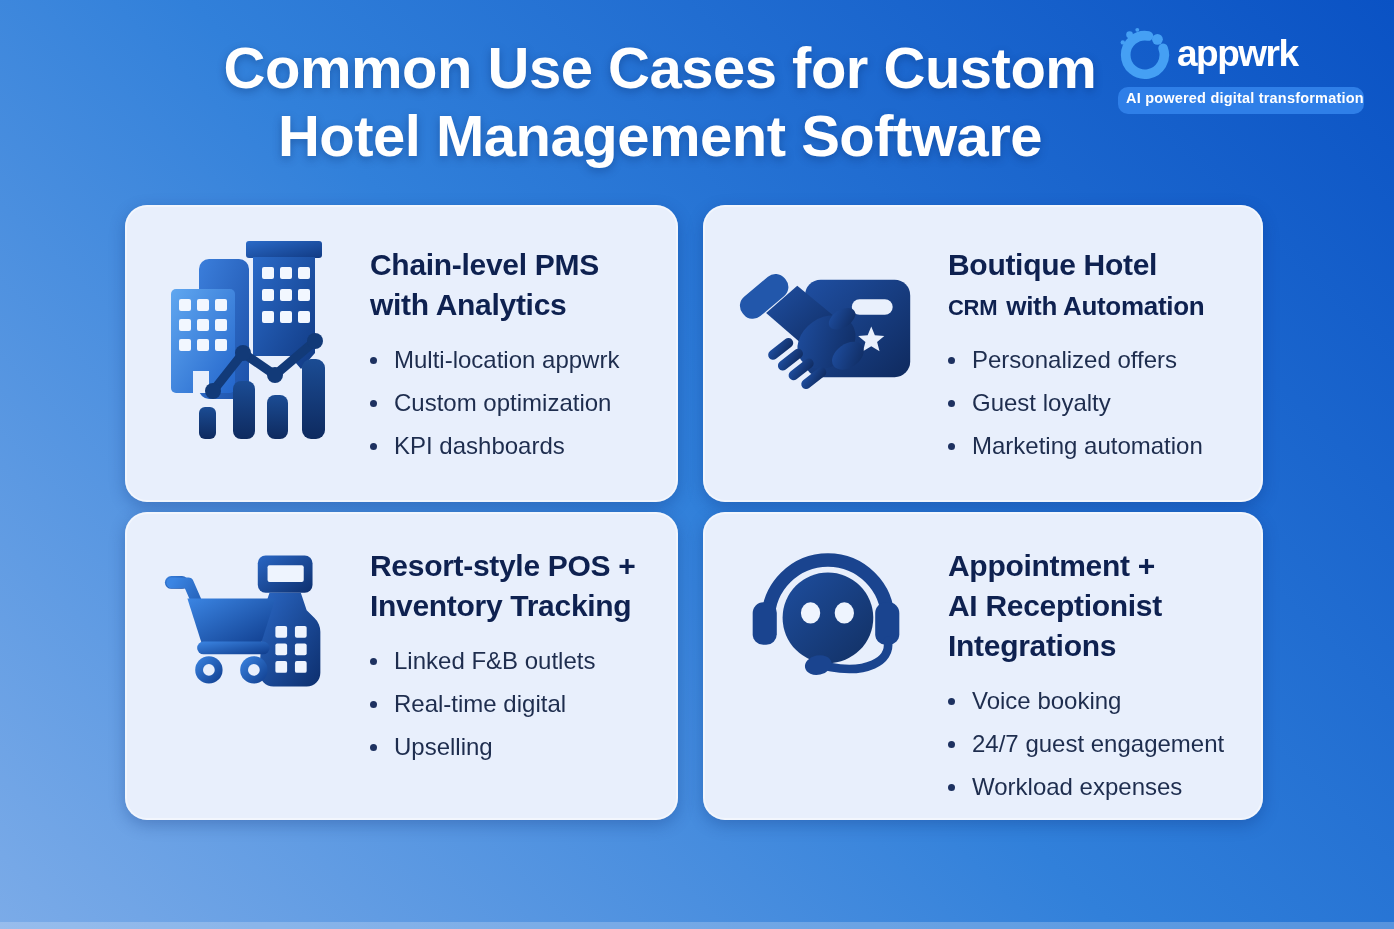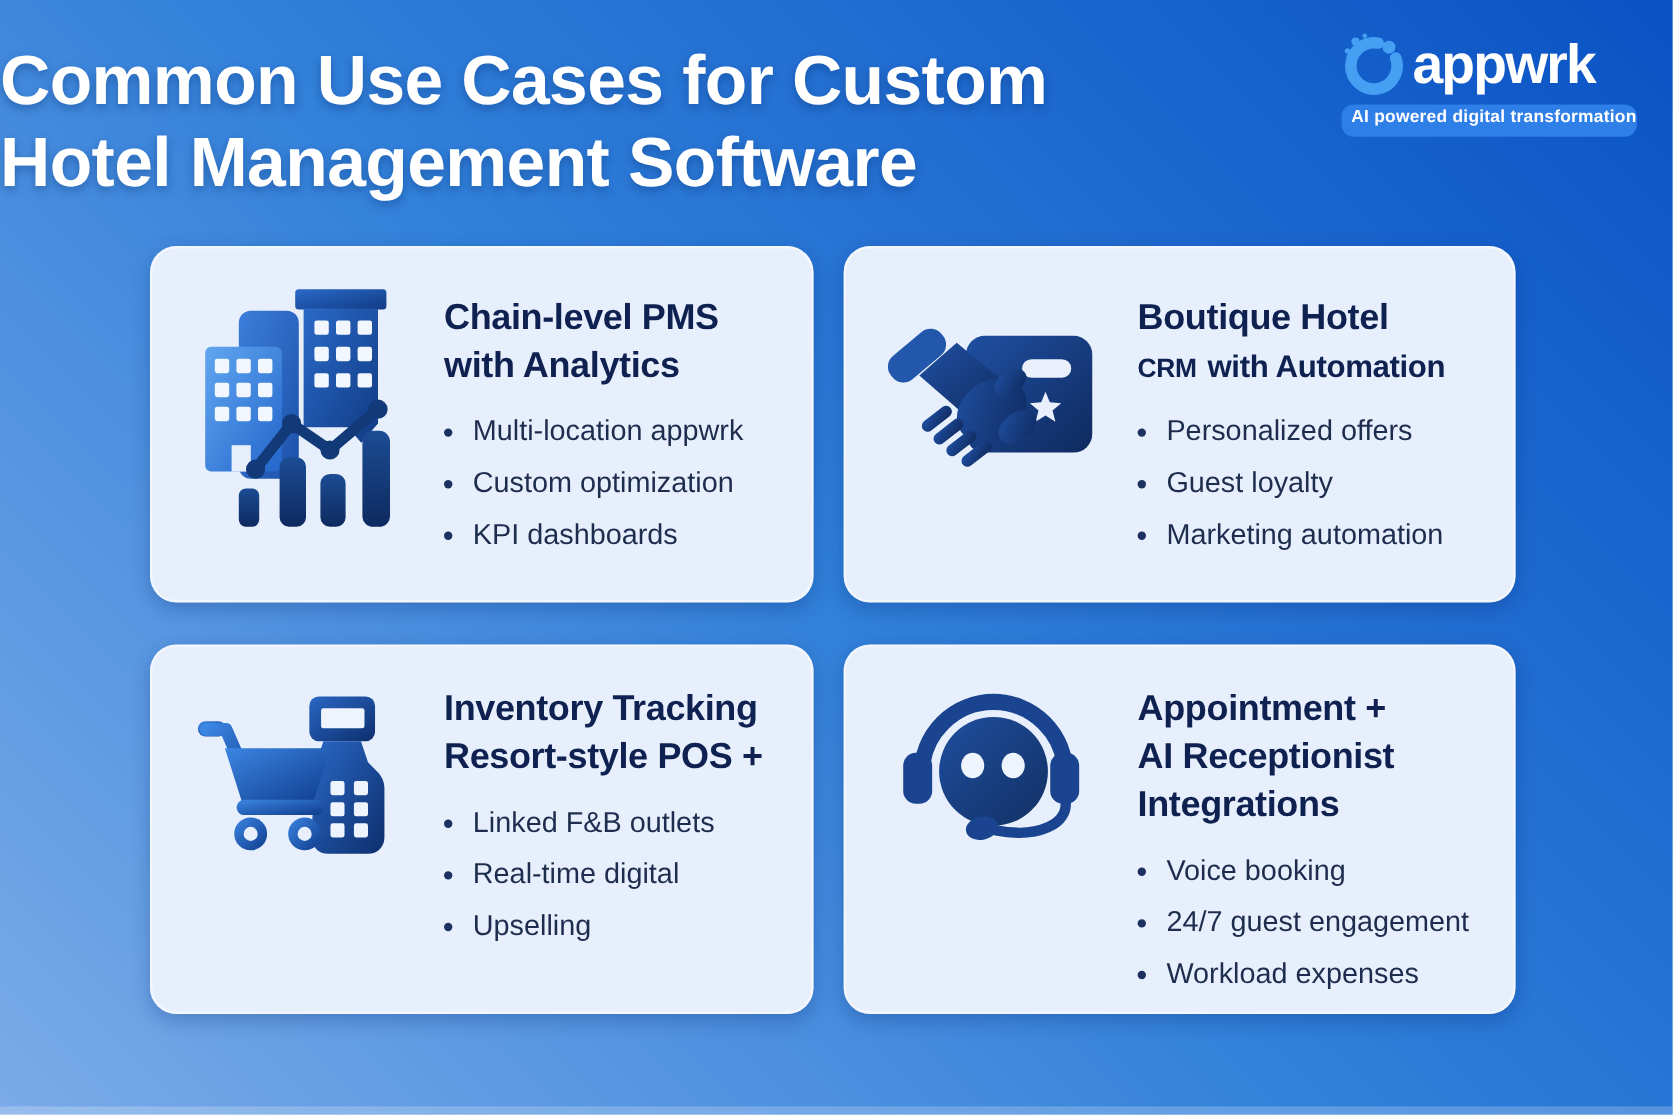--- a/index.html
+++ b/index.html
@@ -11,42 +11,42 @@
     background:linear-gradient(45deg, #7babe8 0%, #3180da 48%, #0a52c4 100%);
   }
   .bottom-light-strip {
     position:absolute; left:0; right:0; bottom:0; height:7px;
     background:rgba(255,255,255,0.22);
   }
 
   
   .main-title {
     position:absolute; top:34px; left:0; width:1320px; margin:0;
-    color:#ffffff; font-size:58px; font-weight:bold;
+    text-align:center; color:#ffffff; font-size:58px; font-weight:bold;
     line-height:1.18; letter-spacing:-0.5px;
     text-shadow:0 3px 8px rgba(4,36,96,0.35);
   }
   .main-title span { display:block; }
 
   .logo {
     position:absolute; top:26px; right:30px; width:246px;
   }
   .logo-row { display:flex; align-items:center; gap:5px; }
-  .logo-text { color:#ffffff; font-size:46px; font-weight:bold; letter-spacing:-1.5px; line-height:1; }
+  .logo-text { color:#ffffff; font-size:37px; font-weight:bold; letter-spacing:-1.5px; line-height:1; }
   .logo-tagline {
     margin-top:7px; background:#2f7fe8; color:#ffffff;
     font-size:14.5px; font-weight:bold; letter-spacing:0.2px;
     text-align:center; padding:3px 8px 8px; border-radius:10px; white-space:nowrap;
   }
 
   
   .grid {
     position:absolute; left:125px; top:205px;
     display:grid; grid-template-columns:553px 560px; grid-template-rows:297px 308px;
-    gap:35px 25px;
+    gap:10px 25px;
   }
   .card {
     background:#e8effc; border-radius:22px; display:flex;
     box-shadow:0 5px 16px rgba(8,40,110,0.28), inset 0 0 0 2px rgba(255,255,255,0.45);
   }
   .icon-box {
     flex:0 0 245px; width:245px; display:flex; justify-content:center; align-items:center;
   }
   .card-c1 .icon-box svg { transform:translateY(-16px); }
   .card-c2 .icon-box svg { transform:translateY(-26px); }
@@ -262,22 +262,22 @@
           <polygon points="28,56 118,56 103,103 43,103" fill="url(#g3a)"></polygon>
           <rect x="38" y="100" width="74" height="13" rx="6.5" fill="url(#g3a)"></rect>
           <circle cx="50" cy="129" r="14" fill="url(#g3a)"></circle>
             <circle cx="50" cy="129" r="6" fill="#e8effc"></circle>
           <circle cx="96" cy="129" r="14" fill="url(#g3a)"></circle>
             <circle cx="96" cy="129" r="6" fill="#e8effc"></circle>
         </svg>
       </div>
       <div class="content">
         <h2 class="card-title">
+          <span class="t-line">Resort-style POS +</span>
           <span class="t-line">Inventory Tracking</span>
-          <span class="t-line">Resort-style POS +</span>
         </h2>
         <ul class="bullets">
           <li>
               <span class="dot"></span>
               <span>Linked F&amp;B outlets</span>
             </li>
           <li>
               <span class="dot"></span>
               <span>Real-time digital</span>
             </li>

